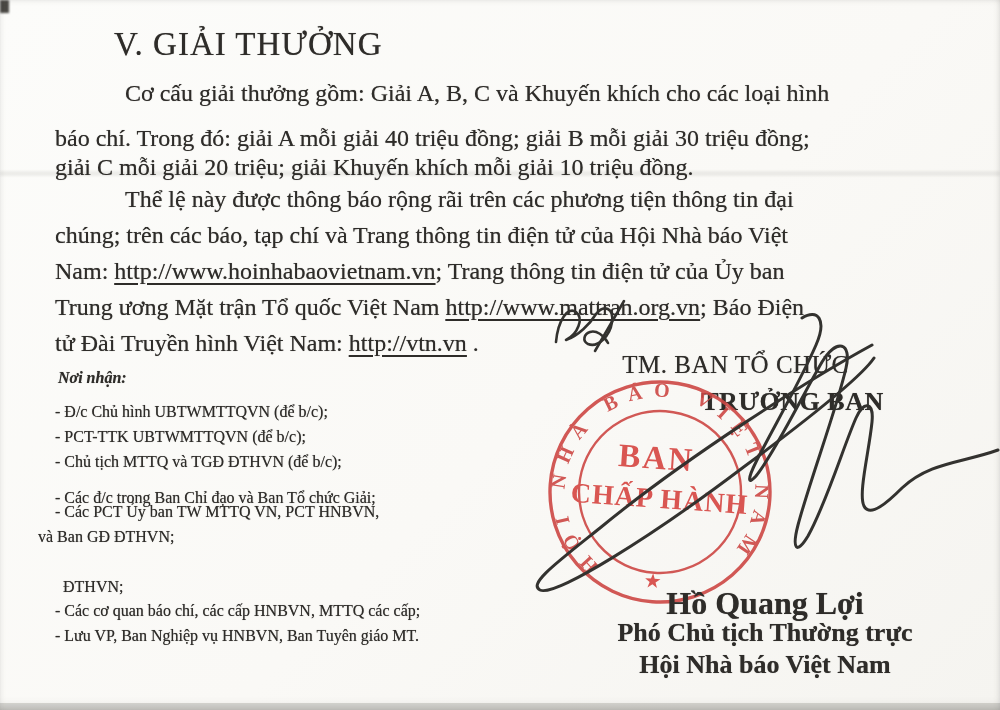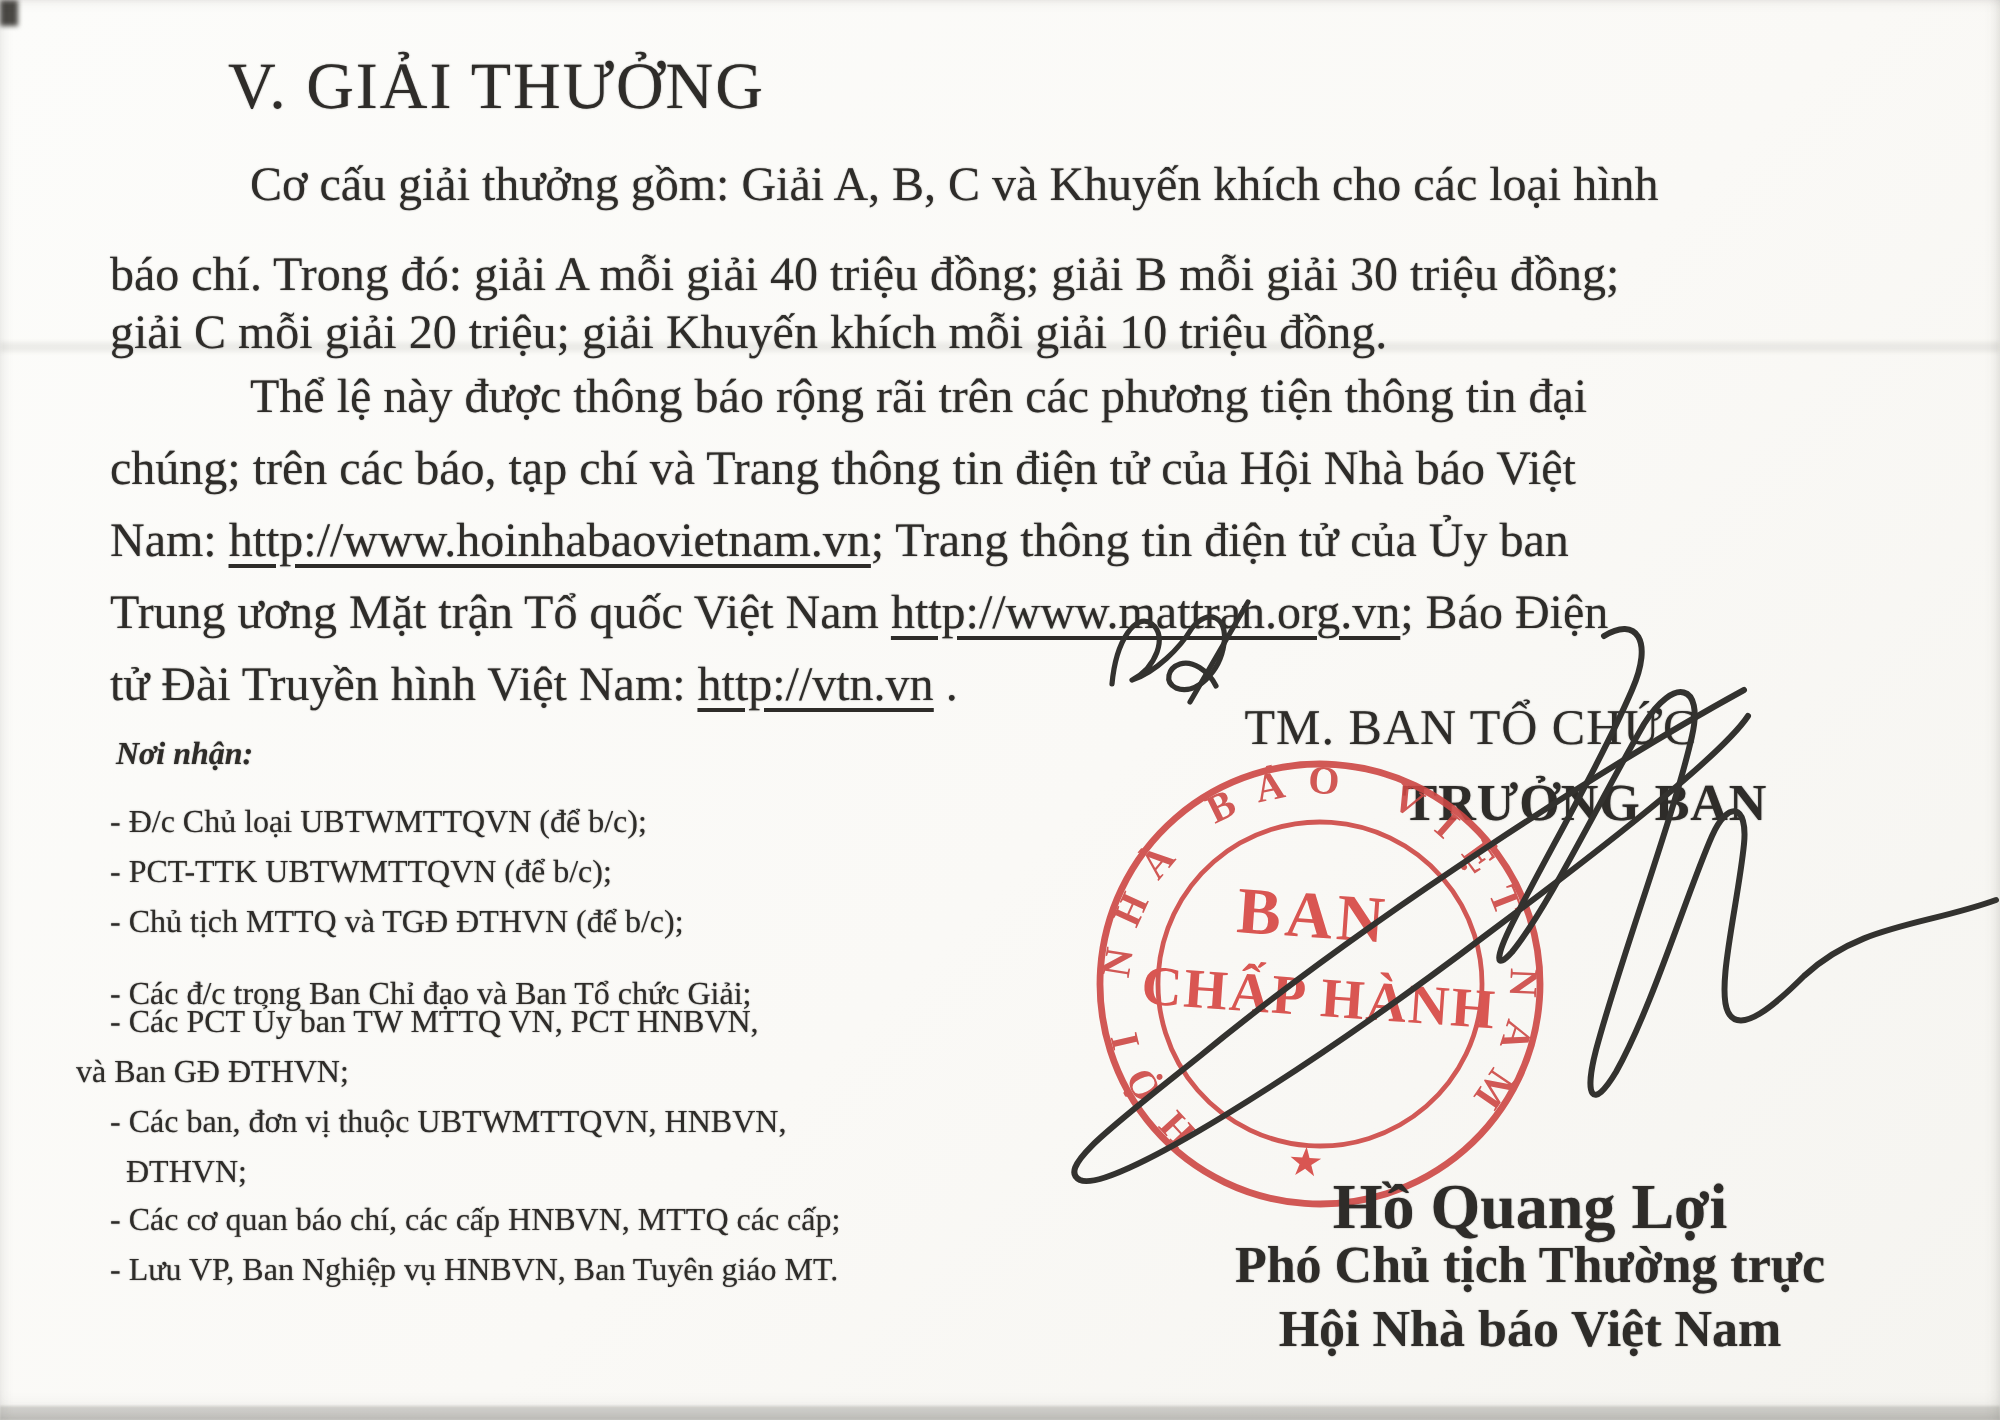--- a/index.html
+++ b/index.html
@@ -46,27 +46,26 @@
   <div class="txt b1" style="left:55px;top:125px;">báo chí. Trong đó: giải A mỗi giải 40 triệu đồng; giải B mỗi giải 30 triệu đồng;</div>
   <div class="txt b1" style="left:55px;top:154px;">giải C mỗi giải 20 triệu; giải Khuyến khích mỗi giải 10 triệu đồng.</div>
 
   <div class="txt b1" style="left:125px;top:186px;">Thể lệ này được thông báo rộng rãi trên các phương tiện thông tin đại</div>
   <div class="txt b1" style="left:55px;top:222px;">chúng; trên các báo, tạp chí và Trang thông tin điện tử của Hội Nhà báo Việt</div>
   <div class="txt b1" style="left:55px;top:258px;"><span>Nam: </span><span class="url">http://www.hoinhabaovietnam.vn</span><span>; Trang thông tin điện tử của Ủy ban</span></div>
   <div class="txt b1" style="left:55px;top:294px;"><span>Trung ương Mặt trận Tổ quốc Việt Nam </span><span class="url">http://www.mattran.org.vn</span><span>; Báo Điện</span></div>
   <div class="txt b1" style="left:55px;top:330px;"><span>tử Đài Truyền hình Việt Nam: </span><span class="url">http://vtn.vn</span><span> .</span></div>
 
   <div class="txt b2 bold ital" style="left:58px;top:369px;">Nơi nhận:</div>
-  <div class="txt b2" style="left:55px;top:403px;">- Đ/c Chủ loại UBTWMTTQVN (để b/c);</div>
+  <div class="txt b2" style="left:55px;top:403px;">- Đ/c Chủ hình UBTWMTTQVN (để b/c);</div>
   <div class="txt b2" style="left:55px;top:428px;">- PCT-TTK UBTWMTTQVN (để b/c);</div>
   <div class="txt b2" style="left:55px;top:453px;">- Chủ tịch MTTQ và TGĐ ĐTHVN (để b/c);</div>
   <div class="txt b2" style="left:55px;top:478px;margin-top:11px;">- Các đ/c trong Ban Chỉ đạo và Ban Tổ chức Giải;</div>
   <div class="txt b2" style="left:55px;top:503px;">- Các PCT Ủy ban TW MTTQ VN, PCT HNBVN,</div>
   <div class="txt b2" style="left:38px;top:528px;">và Ban GĐ ĐTHVN;</div>
-  <div class="txt b2" style="left:55px;top:553px;">- Các ban, đơn vị thuộc UBTWMTTQVN, HNBVN,</div>
   <div class="txt b2" style="left:63px;top:578px;">ĐTHVN;</div>
   <div class="txt b2" style="left:55px;top:602px;">- Các cơ quan báo chí, các cấp HNBVN, MTTQ các cấp;</div>
   <div class="txt b2" style="left:55px;top:627px;">- Lưu VP, Ban Nghiệp vụ HNBVN, Ban Tuyên giáo MT.</div>
 
   <div class="txt ctr" style="left:588px;top:351px;width:295px;font-size:25px;letter-spacing:.5px;">TM. BAN TỔ CHỨC</div>
   <div class="txt ctr bold" style="left:620px;top:387px;width:345px;font-size:26px;letter-spacing:.5px;">TRƯỞNG BAN</div>
 
   <svg style="left:540px;top:373px;" width="245" height="245" viewBox="0 0 245 245" aria-hidden="true">
     <g transform="rotate(4 120 119)" opacity="0.9">
       <circle cx="120" cy="119" r="110" fill="none" stroke="#cd4744" stroke-width="3.4"></circle>

